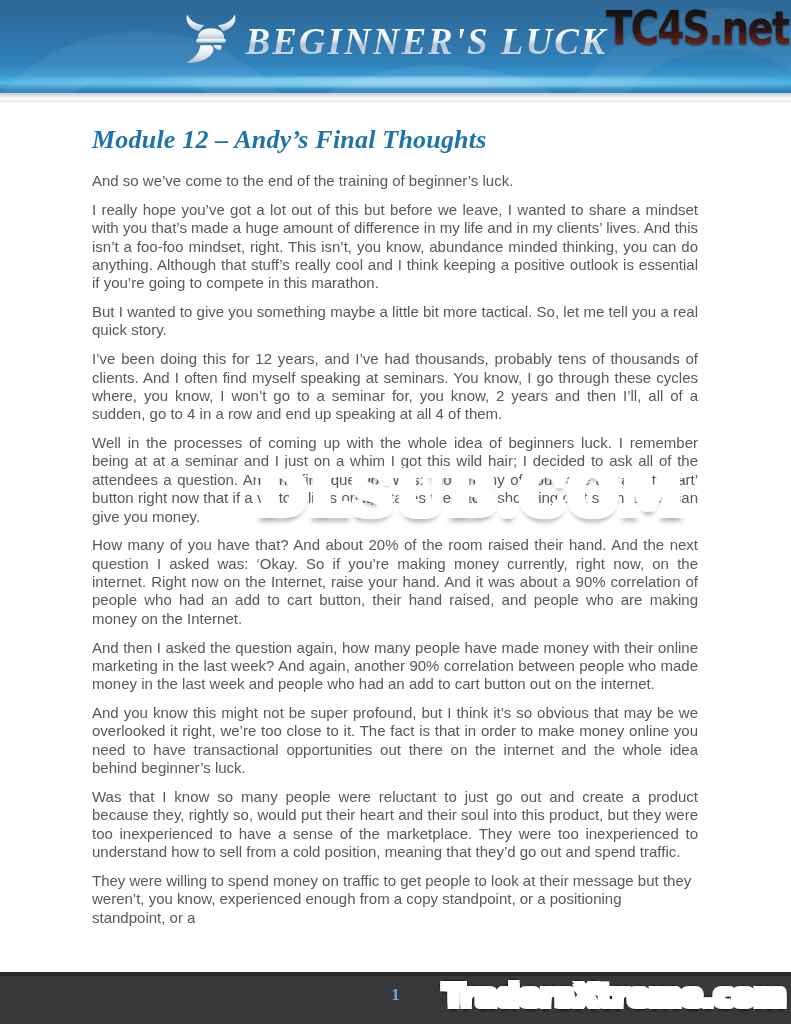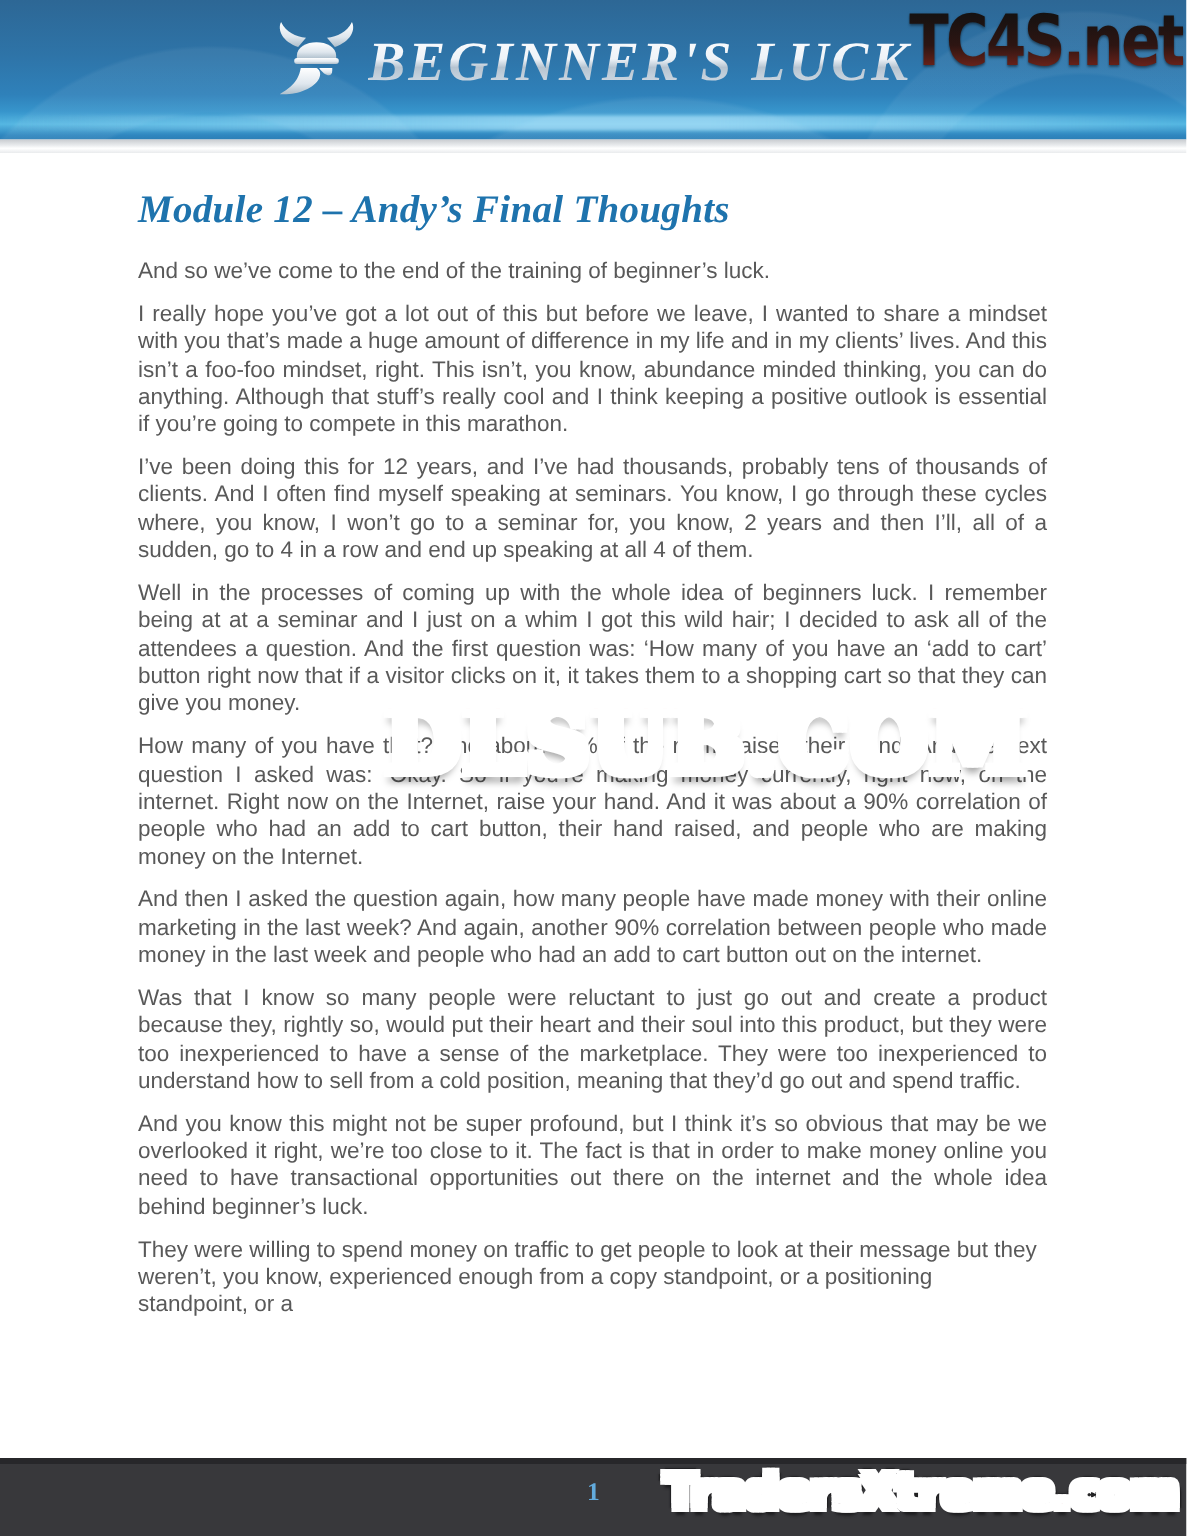--- a/index.html
+++ b/index.html
@@ -96,26 +96,27 @@
     </div>
     <div class="tc4s">TC4S.net</div>
   </div>
 
   <div class="edge-strip"></div>
 
   <div class="content">
     <h1 class="doc-title">Module 12 – Andy’s Final Thoughts</h1>
     <p>And so we’ve come to the end of the training of beginner’s luck.</p>
     <p>I really hope you’ve got a lot out of this but before we leave, I wanted to share a mindset with you that’s made a huge amount of difference in my life and in my clients’ lives. And this isn’t a foo-foo mindset, right. This isn’t, you know, abundance minded thinking, you can do anything. Although that stuff’s really cool and I think keeping a positive outlook is essential if you’re going to compete in this marathon.</p>
+    <p>But I wanted to give you something maybe a little bit more tactical. So, let me tell you a real quick story.</p>
     <p>I’ve been doing this for 12 years, and I’ve had thousands, probably tens of thousands of clients. And I often find myself speaking at seminars. You know, I go through these cycles where, you know, I won’t go to a seminar for, you know, 2 years and then I’ll, all of a sudden, go to 4 in a row and end up speaking at all 4 of them.</p>
     <p>Well in the processes of coming up with the whole idea of beginners luck. I remember being at at a seminar and I just on a whim I got this wild hair; I decided to ask all of the attendees a question. And the first question was: ‘How many of you have an ‘add to cart’ button right now that if a visitor clicks on it, it takes them to a shopping cart so that they can give you money.</p>
     <p>How many of you have that? And about 20% of the room raised their hand. And the next question I asked was: ‘Okay. So if you’re making money currently, right now, on the internet. Right now on the Internet, raise your hand. And it was about a 90% correlation of people who had an add to cart button, their hand raised, and people who are making money on the Internet.</p>
     <p>And then I asked the question again, how many people have made money with their online marketing in the last week? And again, another 90% correlation between people who made money in the last week and people who had an add to cart button out on the internet.</p>
+    <p>And you know this might not be super profound, but I think it’s so obvious that may be we overlooked it right, we’re too close to it. The fact is that in order to make money online you need to have transactional opportunities out there on the internet and the whole idea behind beginner’s luck.</p>
     <p>Was that I know so many people were reluctant to just go out and create a product because they, rightly so, would put their heart and their soul into this product, but they were too inexperienced to have a sense of the marketplace. They were too inexperienced to understand how to sell from a cold position, meaning that they’d go out and spend traffic.</p>
-    <p>And you know this might not be super profound, but I think it’s so obvious that may be we overlooked it right, we’re too close to it. The fact is that in order to make money online you need to have transactional opportunities out there on the internet and the whole idea behind beginner’s luck.</p>
     <p class="last">They were willing to spend money on traffic to get people to look at their message but they weren’t, you know, experienced enough from a copy standpoint, or a positioning standpoint, or a</p>
   </div>
 
   <div class="dlsub">DLSUB.COM</div>
 
   <div class="footer">
     <div class="page-number">1</div>
     <div class="tradersx">TradersXtreme.com</div>
   </div>
 

